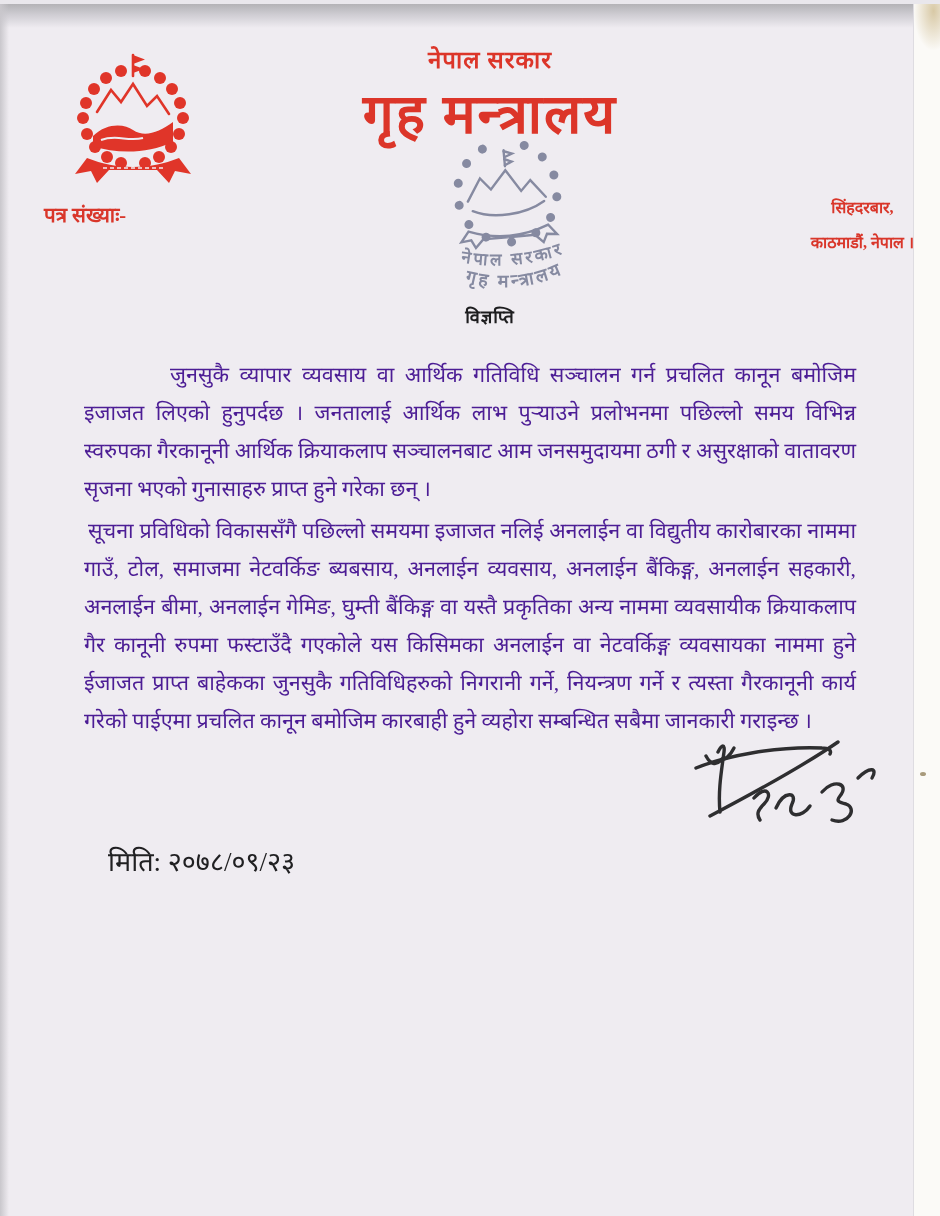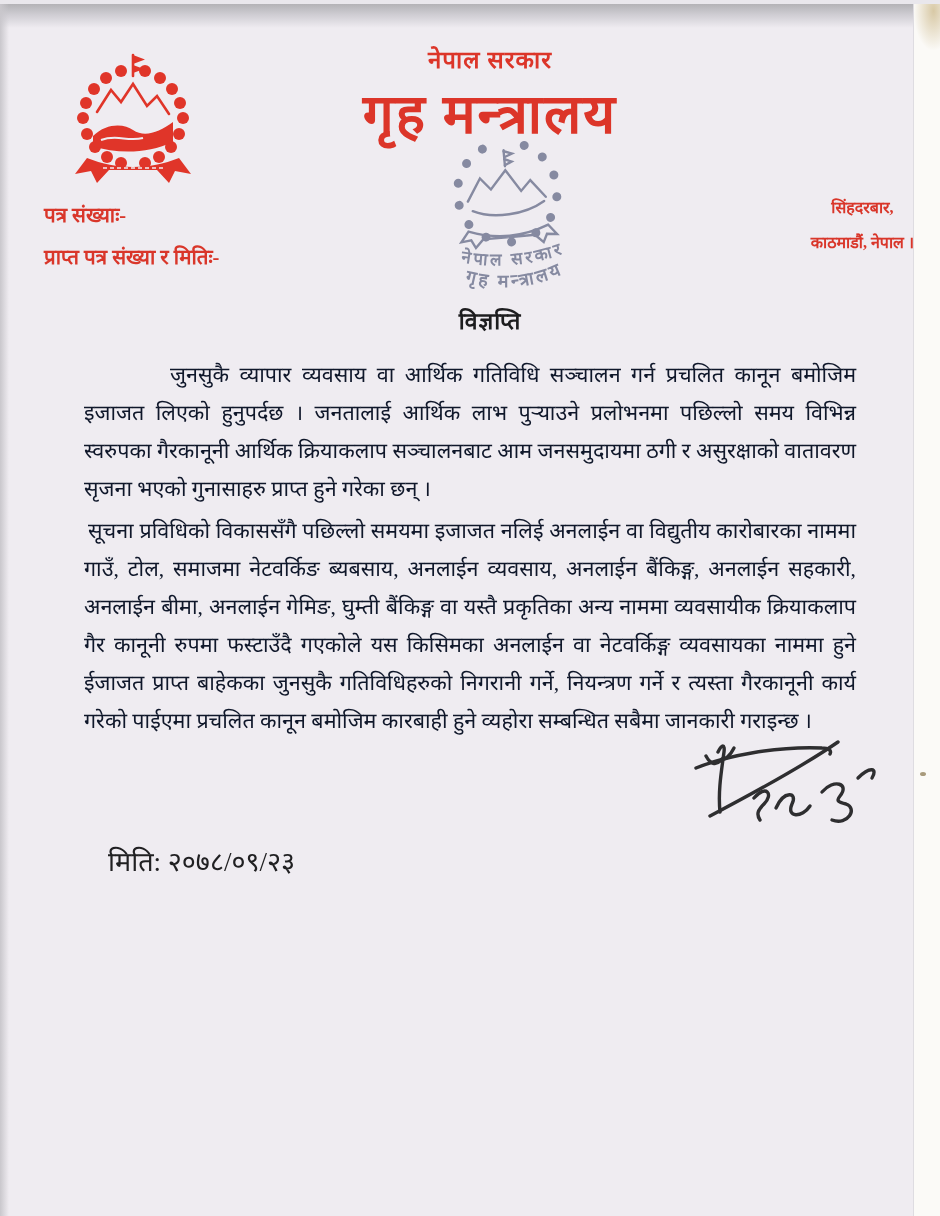--- a/index.html
+++ b/index.html
@@ -18,31 +18,31 @@
   .scan-smudge{position:absolute;right:0;top:0;width:26px;height:46px;
     background:radial-gradient(ellipse at 75% 15%,rgba(187,160,98,.55),rgba(187,160,98,0) 72%);}
   .scan-speck{position:absolute;left:920px;top:768px;width:6px;height:4px;border-radius:50%;
     background:#a89a7c;}
   
   .gov-name{position:absolute;left:40px;right:0;top:38px;text-align:center;
     color:#dc3529;font-size:24px;font-weight:700;letter-spacing:1px;}
   .ministry-name{position:absolute;left:40px;right:0;top:70px;text-align:center;
     color:#dc3529;font-size:55px;font-weight:700;letter-spacing:2px;}
   .emblem{position:absolute;left:66px;top:46px;width:134px;height:142px;}
-  .ref-fields{position:absolute;left:44px;top:196px;display:flex;flex-direction:column;gap:14px;
-    color:#d9362a;font-size:20.5px;font-weight:600;}
+  .ref-fields{position:absolute;left:44px;top:196px;display:flex;flex-direction:row;gap:14px;
+    color:#d9362a;font-size:20.5px;font-weight:600;align-items:center;}
   .address{position:absolute;right:26px;top:186px;text-align:center;
     color:#d9362a;font-size:16px;font-weight:600;line-height:35px;}
   .stamp{position:absolute;left:410px;top:132px;width:200px;height:176px;
     transform:rotate(-5deg);opacity:.82;}
   
   .notice-title{position:absolute;left:40px;right:0;top:300px;text-align:center;
-    color:#1d1d1f;font-size:23px;font-weight:600;letter-spacing:1px;}
+    color:#1d1d1f;font-size:18px;font-weight:600;letter-spacing:1px;}
   .para{position:absolute;left:84px;width:772px;text-align:justify;
-    color:#0f172a;font-size:21.5px;line-height:38px;}
+    color:#4c1d95;font-size:21.5px;line-height:38px;}
   .para-1{top:352px;text-indent:86px;}
   .para-2{top:508px;text-indent:4px;}
   .date-line{position:absolute;left:108px;top:838px;color:#202022;font-size:27px;}
   .sign-block{position:absolute;right:46px;top:836px;width:300px;text-align:center;
     color:#202022;font-size:21.5px;line-height:35px;}
   .signature{position:absolute;left:626px;top:728px;width:294px;height:122px;}
 </style>
 </head>
 <body>
 
@@ -86,21 +86,20 @@
     <path d="M66,5 L78,9.5 L66,14 Z" fill="#e03529"></path>
     <path d="M66,15 L77,19 L66,23 Z" fill="#e03529"></path>
     <path d="M26,86 C40,72 58,74 66,80 C78,88 92,82 106,72 L106,92 C80,104 50,104 26,96 Z" fill="#e03529"></path>
     <path d="M34,90 C50,84 60,92 76,88" fill="none" stroke="#efecf1" stroke-width="2"></path>
     <path d="M20,108 L8,124 L24,121 L30,133 L42,120 H90 L102,133 L108,121 L124,124 L112,108 C82,120 50,120 20,108 Z" fill="#e03529"></path>
     <path d="M36,118 H96" stroke="#efecf1" stroke-width="1.6" stroke-dasharray="4 3" fill="none"></path>
   </svg>
 
   <div class="ref-fields">
     <div>पत्र संख्याः-</div>
-    <div>प्राप्त पत्र संख्या र मितिः-</div>
   </div>
 
   <div class="address">
     <div>सिंहदरबार,</div>
     <div>काठमाडौं, नेपाल ।</div>
   </div>
 
   <svg class="stamp" viewBox="0 0 200 176">
     <g fill="#6f7590">
       <circle cx="121" cy="11" r="4.5"></circle>

